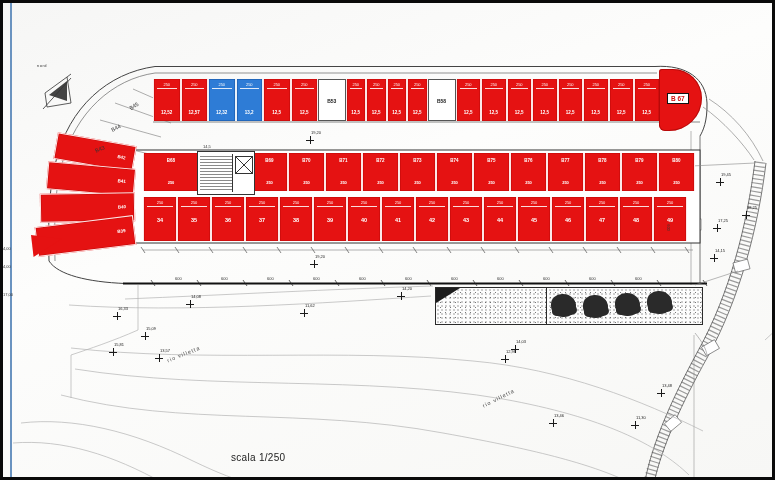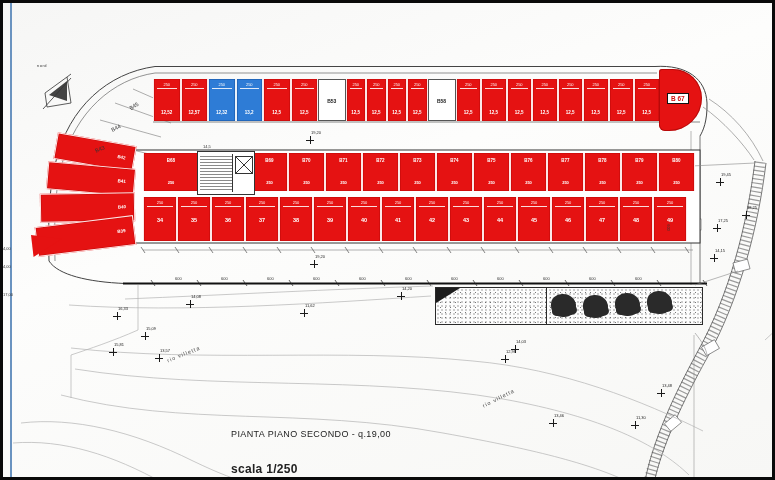--- a/index.html
+++ b/index.html
@@ -48,21 +48,21 @@
   .spot{position:absolute;width:8px;height:8px;}
   .spot:before{content:"";position:absolute;left:3.5px;top:0;width:1px;height:8px;background:#1a1a1a;}
   .spot:after{content:"";position:absolute;left:0;top:3.5px;width:8px;height:1px;background:#1a1a1a;}
   .spot span{position:absolute;left:5px;top:-6px;font-size:4px;color:#222;white-space:nowrap;}
   .rio{position:absolute;font-size:5.5px;color:#444;letter-spacing:1px;white-space:nowrap;}
   .edge{position:absolute;left:0px;font-size:4px;color:#333;}
   .adim{position:absolute;font-size:4px;color:#333;}
   #sidedim{position:absolute;left:662px;top:222px;font-size:4px;color:#333;transform:rotate(90deg);}
   #northlbl{position:absolute;left:34px;top:60px;font-size:4px;color:#333;letter-spacing:.5px;}
   #title{position:absolute;left:228px;top:426px;font-size:9px;color:#222;letter-spacing:.4px;}
-  #scala{position:absolute;left:228px;top:459px;font-size:12px;color:#222;letter-spacing:.3px;font-weight:bold;}
+  #scala{position:absolute;left:228px;top:449px;font-size:10px;color:#222;letter-spacing:.3px;}
 </style>
 </head>
 <body>
 
 <div id="app">
   <div id="guide"></div>
 
   <svg class="layer" width="775" height="480">
 
     <path d="M152,63.5 C105,70 66,104 53,158 C46,186 45,215 46,258" fill="none" stroke="#444" stroke-width="1"></path>
@@ -457,15 +457,14 @@
       <div class="adim" style="left: 402px; top: 273px;">600</div>
       <div class="adim" style="left: 448px; top: 273px;">600</div>
       <div class="adim" style="left: 494px; top: 273px;">600</div>
       <div class="adim" style="left: 540px; top: 273px;">600</div>
       <div class="adim" style="left: 586px; top: 273px;">600</div>
       <div class="adim" style="left: 632px; top: 273px;">600</div>
     </div>
   <div id="sidedim">600</div>
   <div id="northlbl">nord</div>
 
-  <div id="title">PIANTA PIANO SECONDO - q.19,00</div>
   <div id="scala">scala 1/250</div>
 </div>
 
 </body></html>

